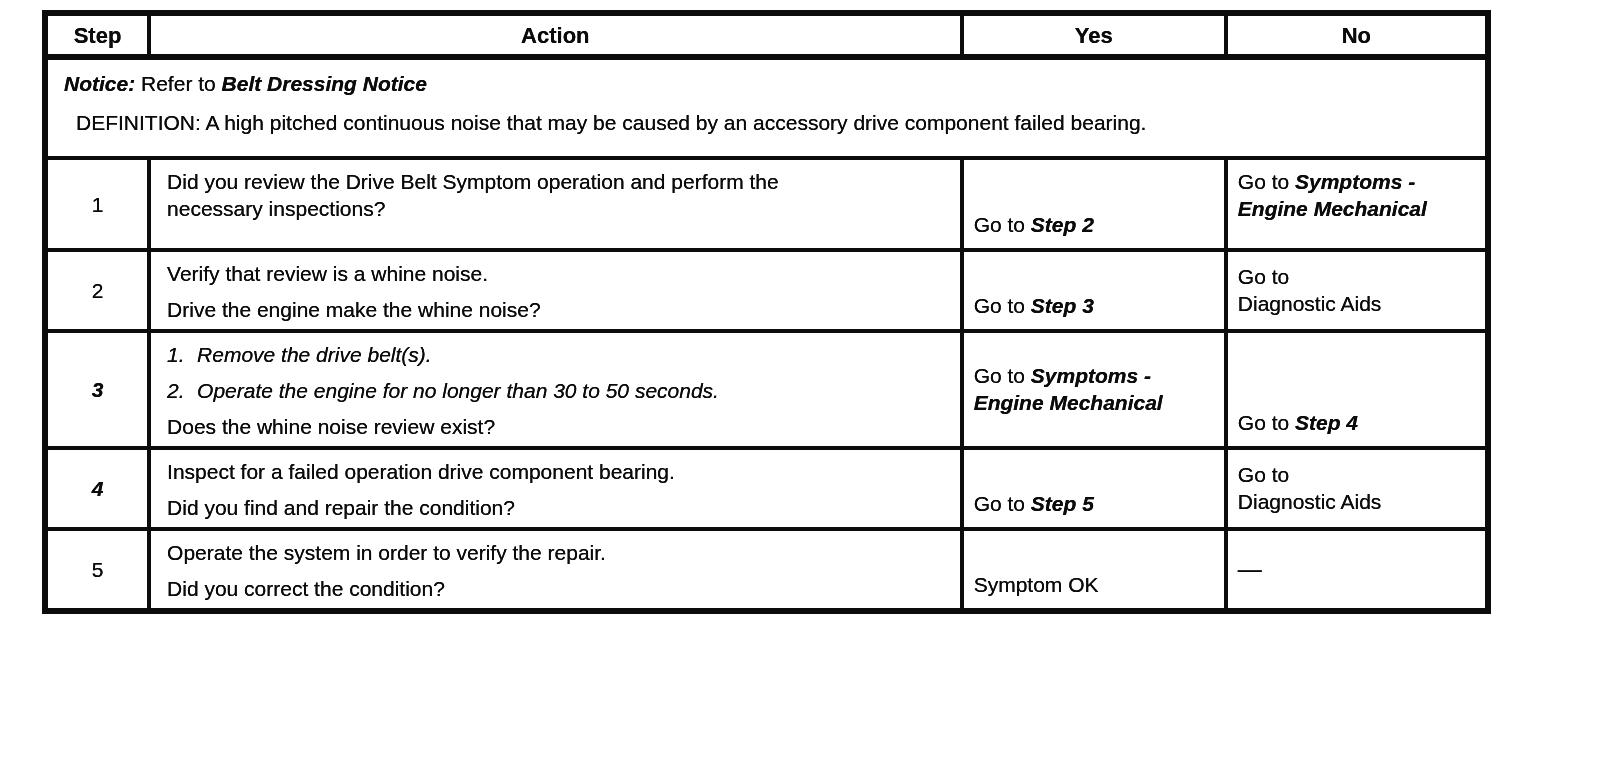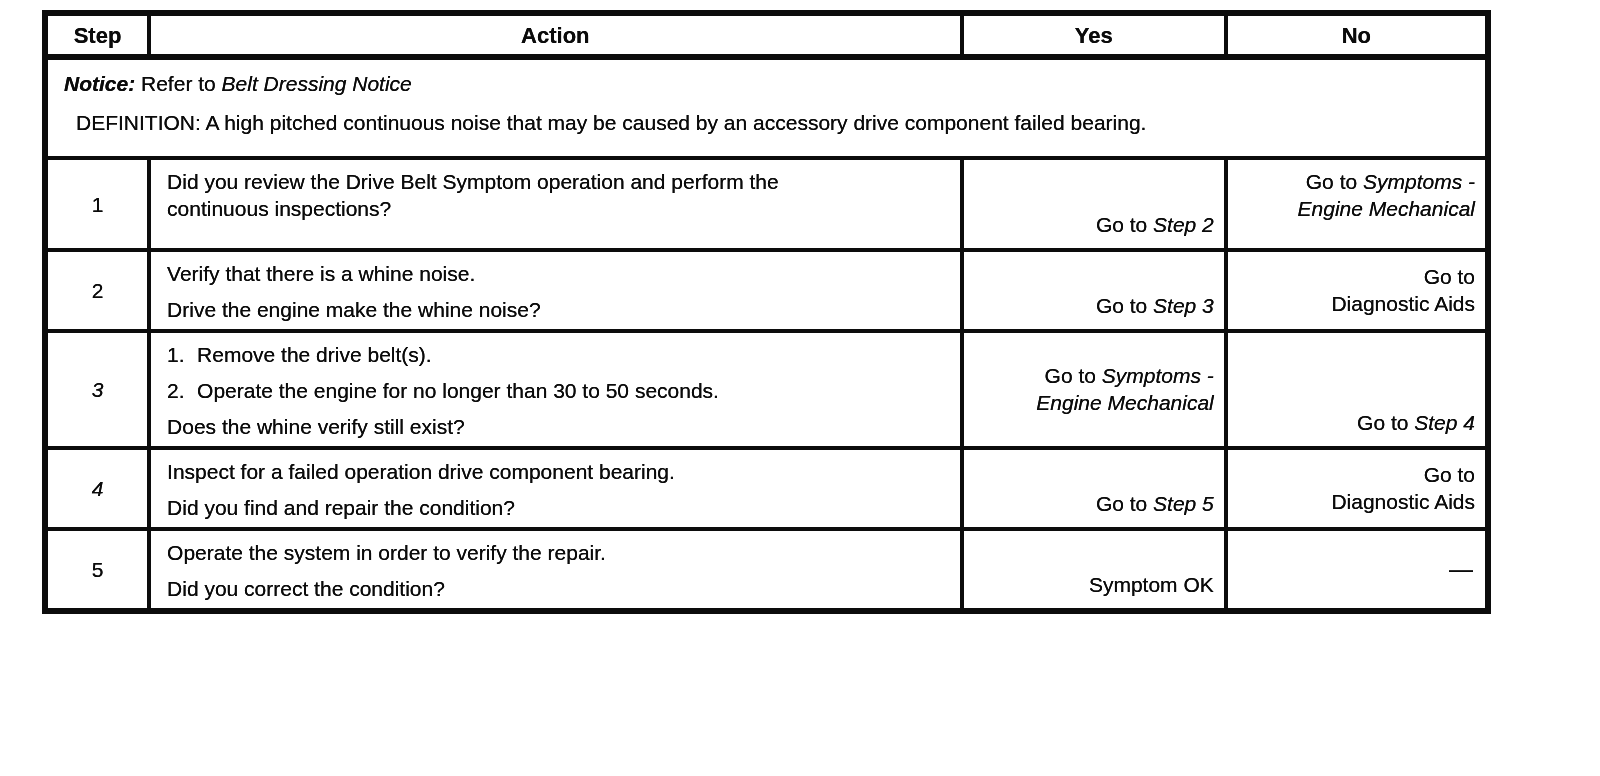--- a/index.html
+++ b/index.html
@@ -47,39 +47,39 @@
     padding: 2px 4px;
     border-bottom-width: 6px;
   }
   td.notice-cell {
     padding: 10px 14px 8px 16px;
     vertical-align: top;
   }
   .notice-line { margin: 0 0 9px 0; }
   .definition-line { margin: 12px; }
   .b-i { font-weight: bold; font-style: italic; }
-  .it { font-style: italic; }
+  .it { font-style: italic; font-weight: bold; }
 
   td.step-cell {
     text-align: center;
     vertical-align: middle;
     padding: 0 4px;
   }
   td.action-cell {
     vertical-align: top;
     padding: 8px 14px 6px 16px;
   }
   .action-cell p { margin: 0 0 9px 0; }
   .action-cell p:last-child { margin-bottom: 0; }
   .wrap-narrow { max-width: 700px; }
-  .list-item { margin: 0 0 8px 46px; }
+  .list-item { margin: 0 0 8px 46px; font-style: italic; }
   .list-num { display: inline-block; min-width: 30px; }
 
   td.decision-cell {
-    text-align: right;
+    text-align: left;
     padding: 8px 10px 10px 10px;
   }
   .v-top { vertical-align: top; }
   .v-mid { vertical-align: middle; }
   .v-bot { vertical-align: bottom; }
 
   tr.h-notice { height: 72px; }
   tr.h-r1 { height: 92px; }
   tr.h-r2 { height: 73px; }
   tr.h-r3 { height: 105px; }
@@ -110,42 +110,42 @@
   <tr class="h-notice">
     <td class="notice-cell" colspan="4">
       <p class="notice-line"><span class="b-i">Notice:</span><span> Refer to </span><span class="it">Belt Dressing Notice</span></p>
       <p class="definition-line">DEFINITION: A high pitched continuous noise that may be caused by an accessory drive component failed bearing.</p>
     </td>
   </tr>
 
   <tr class="h-r1">
     <td class="step-cell">1</td>
     <td class="action-cell">
-      <p class="wrap-narrow">Did you review the Drive Belt Symptom operation and perform the continuous inspections?</p>
+      <p class="wrap-narrow">Did you review the Drive Belt Symptom operation and perform the necessary inspections?</p>
     </td>
     <td class="decision-cell v-bot"><span>Go to </span><span class="it">Step 2</span></td>
     <td class="decision-cell v-top"><span>Go to </span><span class="it">Symptoms -</span><br><span class="it">Engine Mechanical</span></td>
   </tr>
 
   <tr class="h-r2">
     <td class="step-cell">2</td>
     <td class="action-cell">
-      <p>Verify that there is a whine noise.</p>
+      <p>Verify that review is a whine noise.</p>
       <p>Drive the engine make the whine noise?</p>
     </td>
     <td class="decision-cell v-bot"><span>Go to </span><span class="it">Step 3</span></td>
     <td class="decision-cell v-mid"><span>Go to</span><br><span>Diagnostic Aids</span></td>
   </tr>
 
   <tr class="h-r3">
     <td class="step-cell it">3</td>
     <td class="action-cell">
       <p class="list-item"><span class="list-num">1.</span><span>Remove the drive belt(s).</span></p>
       <p class="list-item"><span class="list-num">2.</span><span>Operate the engine for no longer than 30 to 50 seconds.</span></p>
-      <p>Does the whine verify still exist?</p>
+      <p>Does the whine noise review exist?</p>
     </td>
     <td class="decision-cell v-mid"><span>Go to </span><span class="it">Symptoms -</span><br><span class="it">Engine Mechanical</span></td>
     <td class="decision-cell v-bot"><span>Go to </span><span class="it">Step 4</span></td>
   </tr>
 
   <tr class="h-r4">
     <td class="step-cell it">4</td>
     <td class="action-cell">
       <p>Inspect for a failed operation drive component bearing.</p>
       <p>Did you find and repair the condition?</p>

